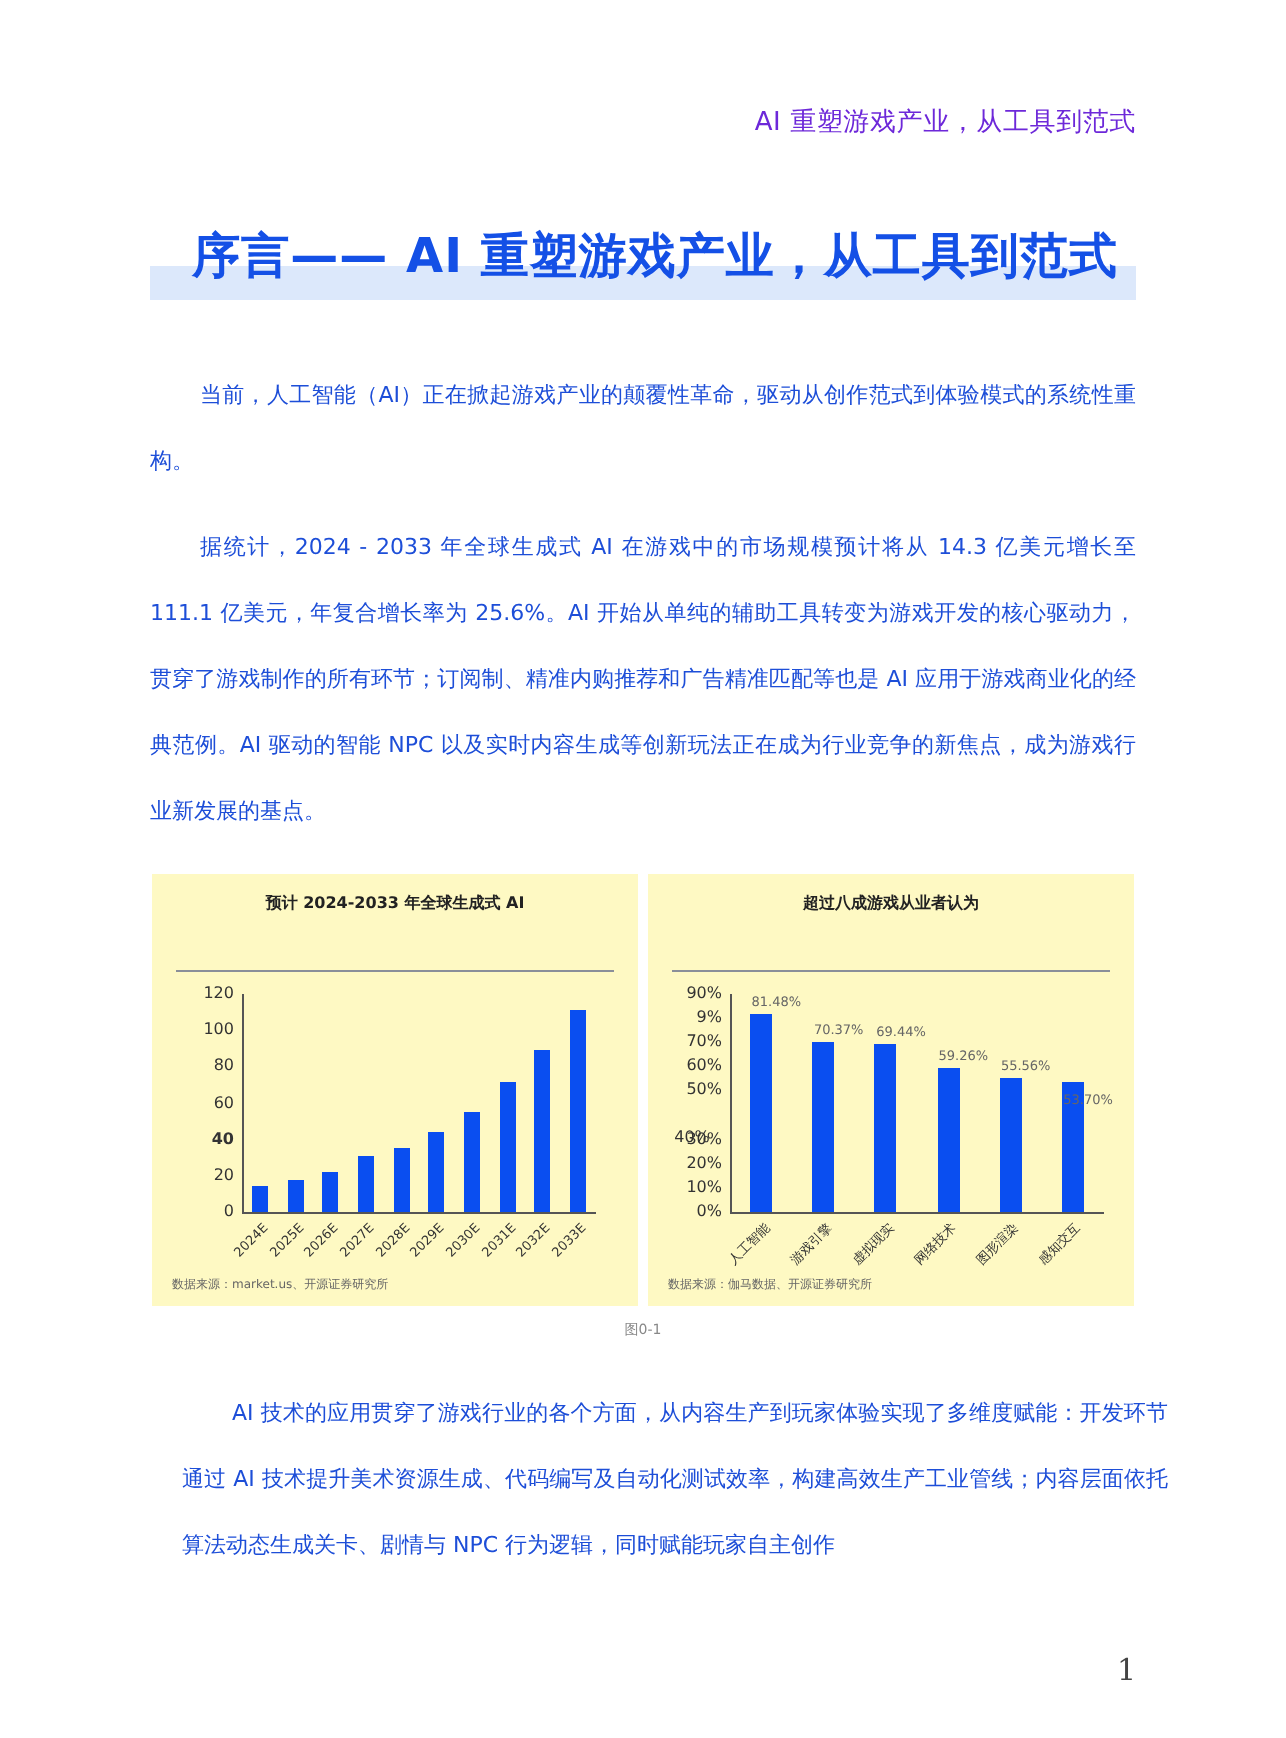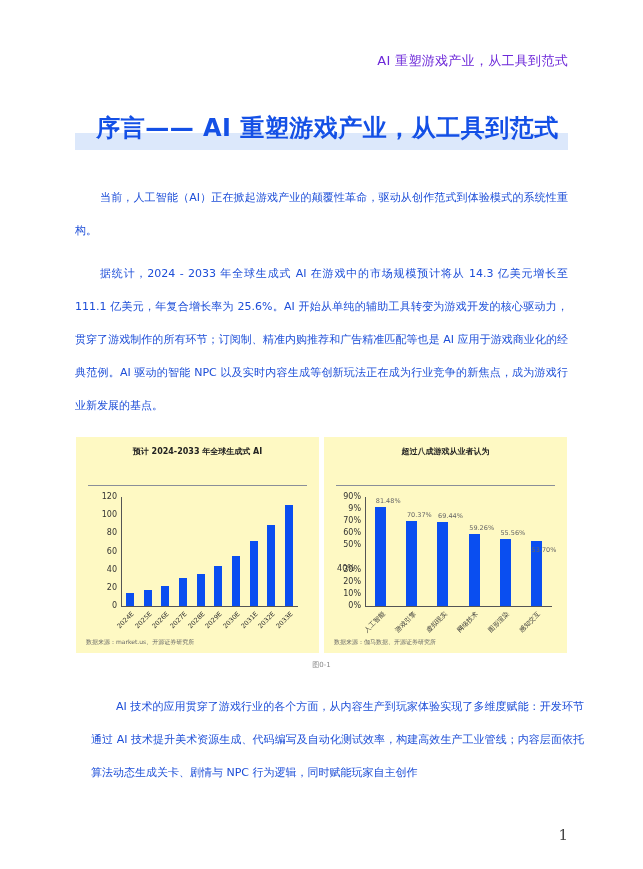--- a/index.html
+++ b/index.html
@@ -42,21 +42,21 @@
   <div class="chart-panel" id="chart0" style="left:0; width:243px;">
     <div class="chart-title">
       <div>预计 2024-2033 年全球生成式 AI</div>
     </div>
     <div class="chart-rule"></div>
     <div class="plot" id="plot0" style="left:0; top:0; width:243px; height:216px;">
         <div class="axis-y" style="left: 45px; top: 60px; height: 109px;"></div>
         <div class="axis-x" style="left: 45px; top: 169px; width: 177px;"></div>
         <div class="ytick" style="left: 11px; top: 164px;">0</div>
         <div class="ytick" style="left: 11px; top: 145.833px;">20</div>
-        <div class="ytick" style="left: 11px; top: 127.667px;">40</div>
+        <div class="ytick" style="left: 11px; top: 127.667px; font-weight: bold;">40</div>
         <div class="ytick" style="left: 11px; top: 109.5px;">60</div>
         <div class="ytick" style="left: 11px; top: 91.3333px;">80</div>
         <div class="ytick" style="left: 11px; top: 73.1667px;">100</div>
         <div class="ytick" style="left: 11px; top: 55px;">120</div>
         <div class="bar" style="left: 49.85px; top: 156.011px; width: 8px; height: 12.9892px; background: rgb(10, 78, 240);"></div>
         <div class="xlabel" style="left: 13.85px; top: 173px; width: 40px;">2024E</div>
         <div class="bar" style="left: 67.55px; top: 152.65px; width: 8px; height: 16.35px; background: rgb(10, 78, 240);"></div>
         <div class="xlabel" style="left: 31.55px; top: 173px; width: 40px;">2025E</div>
         <div class="bar" style="left: 85.25px; top: 149.017px; width: 8px; height: 19.9833px; background: rgb(10, 78, 240);"></div>
         <div class="xlabel" style="left: 49.25px; top: 173px; width: 40px;">2026E</div>

